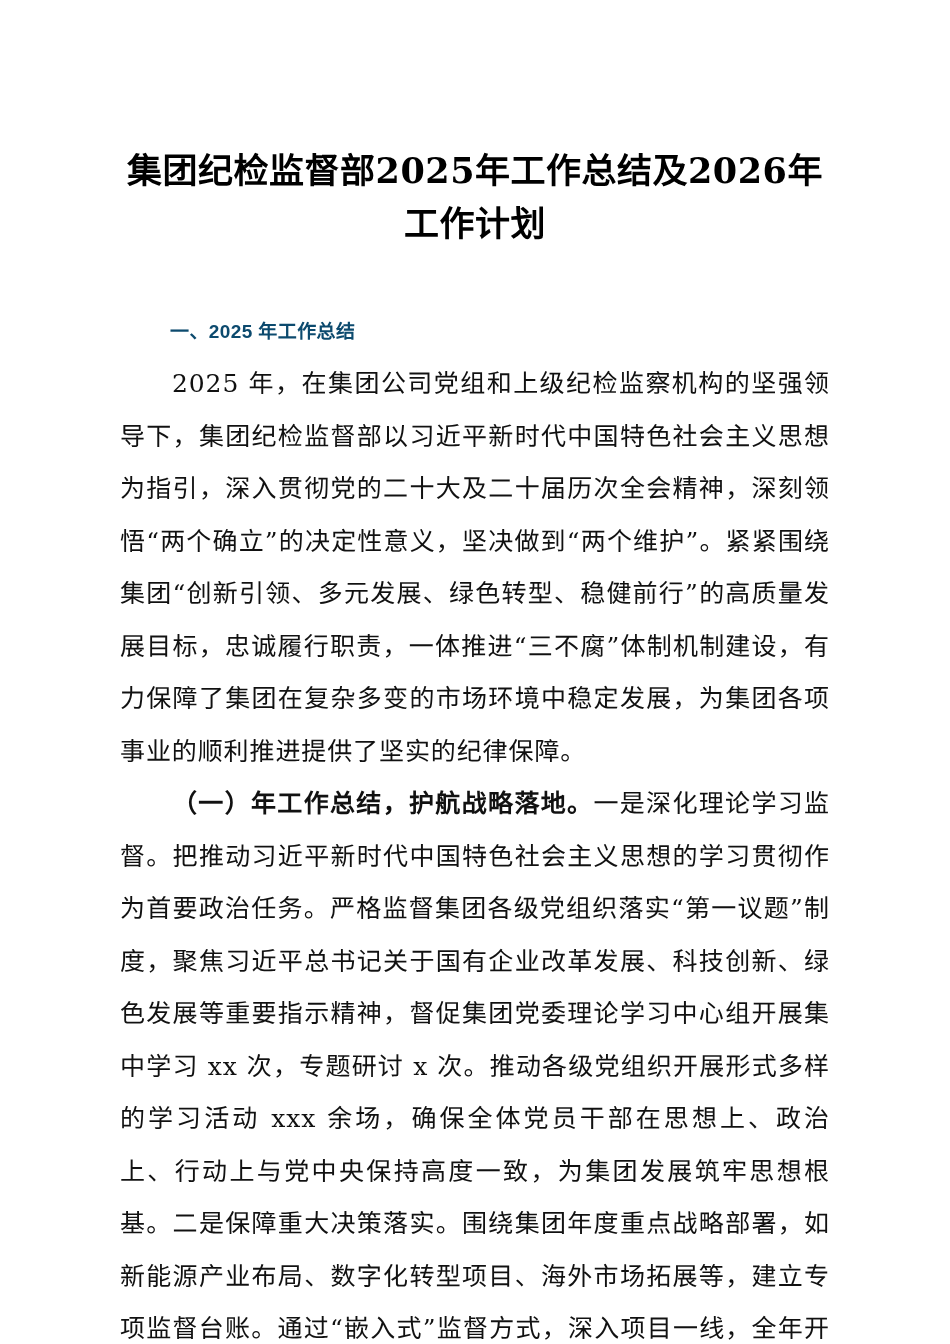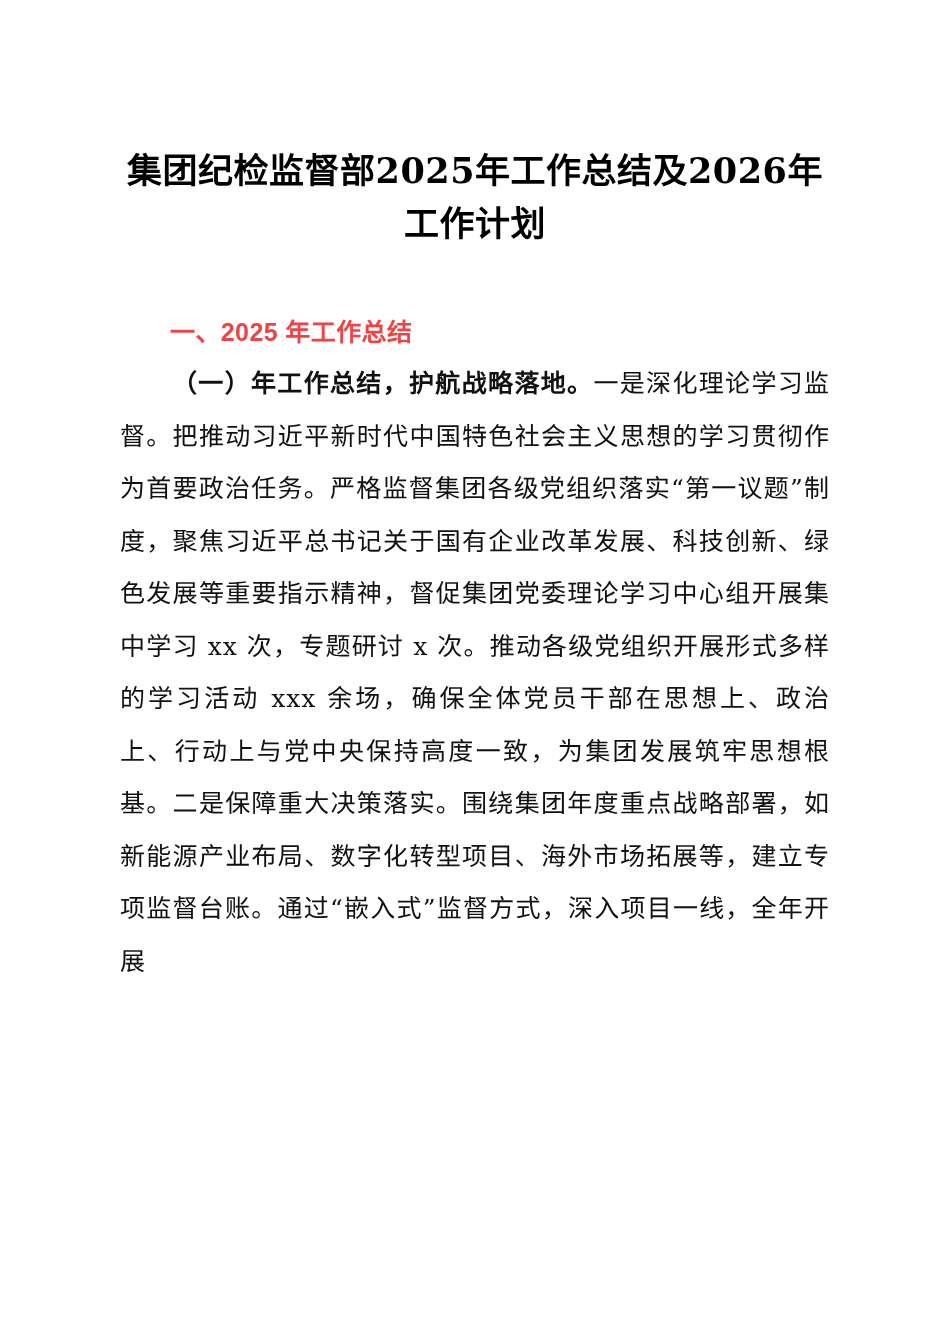--- a/index.html
+++ b/index.html
@@ -35,23 +35,23 @@
     letter-spacing: 0.5px;
     margin: 0;
     padding-top: 128px;
     word-break: break-all;
   }
 
   
   .section-heading {
     font-family: "Liberation Sans", "DejaVu Sans", sans-serif;
     font-weight: 700;
-    font-size: 25px;
+    font-size: 19px;
     line-height: 52px;
-    color: #ef4444;
+    color: #0c4a6e;
     margin: 0;
     padding-top: 56px;
     text-indent: 50px;
     letter-spacing: 0.4px;
   }
 
   
   .body-para {
     font-family: "DejaVu Serif", "Liberation Serif", serif;
     font-size: 25px;
@@ -75,17 +75,18 @@
 </head>
 <body>
 
 <div class="page">
   <div class="content">
 
     <h1 class="doc-title">集团纪检监督部2025年工作总结及2026年工作计划</h1>
 
     <h2 class="section-heading">一、2025 年工作总结</h2>
 
+    <p class="body-para">2025 年，在集团公司党组和上级纪检监察机构的坚强领导下，集团纪检监督部以习近平新时代中国特色社会主义思想为指引，深入贯彻党的二十大及二十届历次全会精神，深刻领悟“两个确立”的决定性意义，坚决做到“两个维护”。紧紧围绕集团“创新引领、多元发展、绿色转型、稳健前行”的高质量发展目标，忠诚履行职责，一体推进“三不腐”体制机制建设，有力保障了集团在复杂多变的市场环境中稳定发展，为集团各项事业的顺利推进提供了坚实的纪律保障。</p>
 
     <p class="body-para"><span class="lead-bold">（一）年工作总结，护航战略落地。</span><span>一是深化理论学习监督。把推动习近平新时代中国特色社会主义思想的学习贯彻作为首要政治任务。严格监督集团各级党组织落实“第一议题”制度，聚焦习近平总书记关于国有企业改革发展、科技创新、绿色发展等重要指示精神，督促集团党委理论学习中心组开展集中学习 xx 次，专题研讨 x 次。推动各级党组织开展形式多样的学习活动 xxx 余场，确保全体党员干部在思想上、政治上、行动上与党中央保持高度一致，为集团发展筑牢思想根基。二是保障重大决策落实。围绕集团年度重点战略部署，如新能源产业布局、数字化转型项目、海外市场拓展等，建立专项监督台账。通过“嵌入式”监督方式，深入项目一线，全年开展</span></p>
 
   </div>
 </div>
 
 </body></html>

